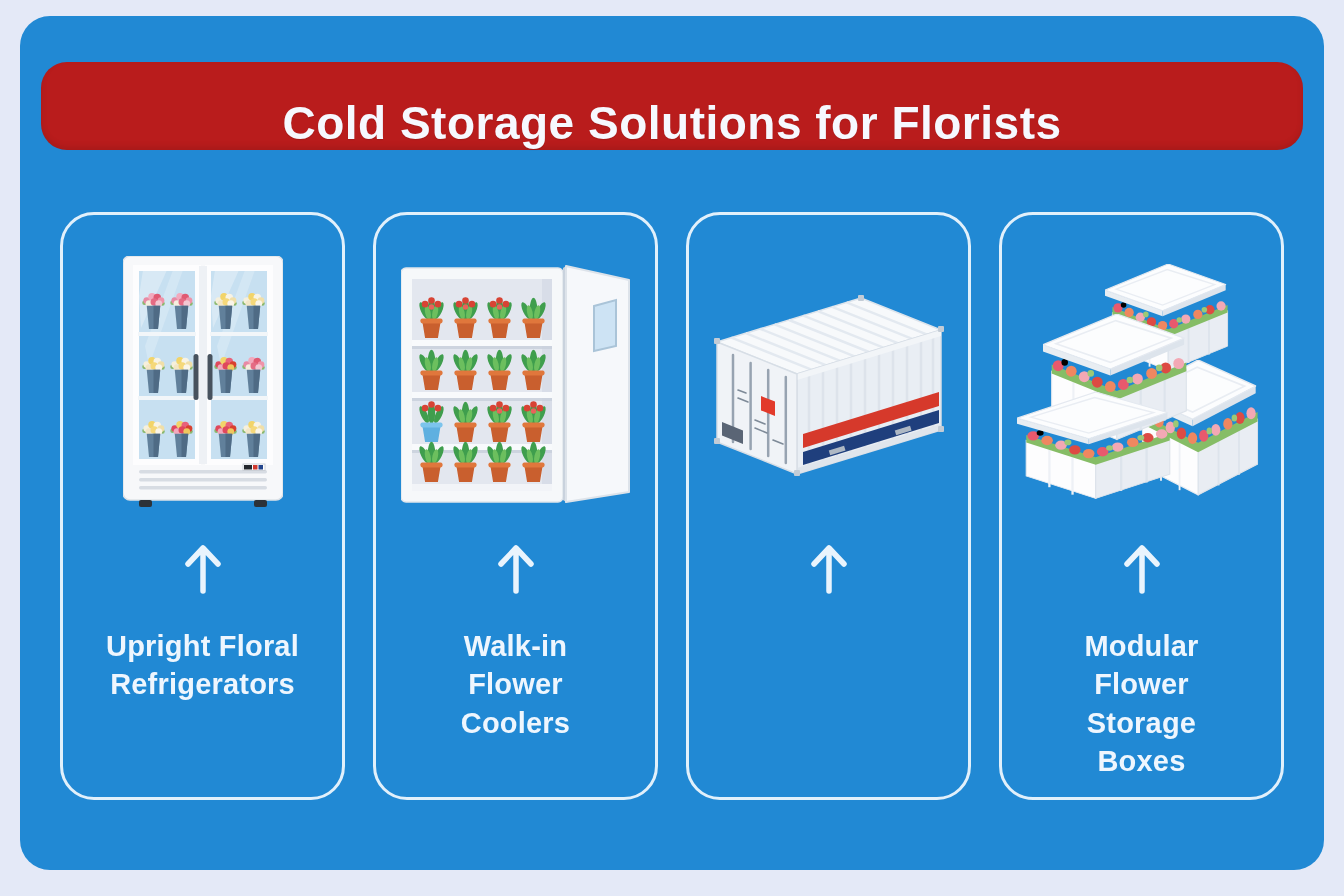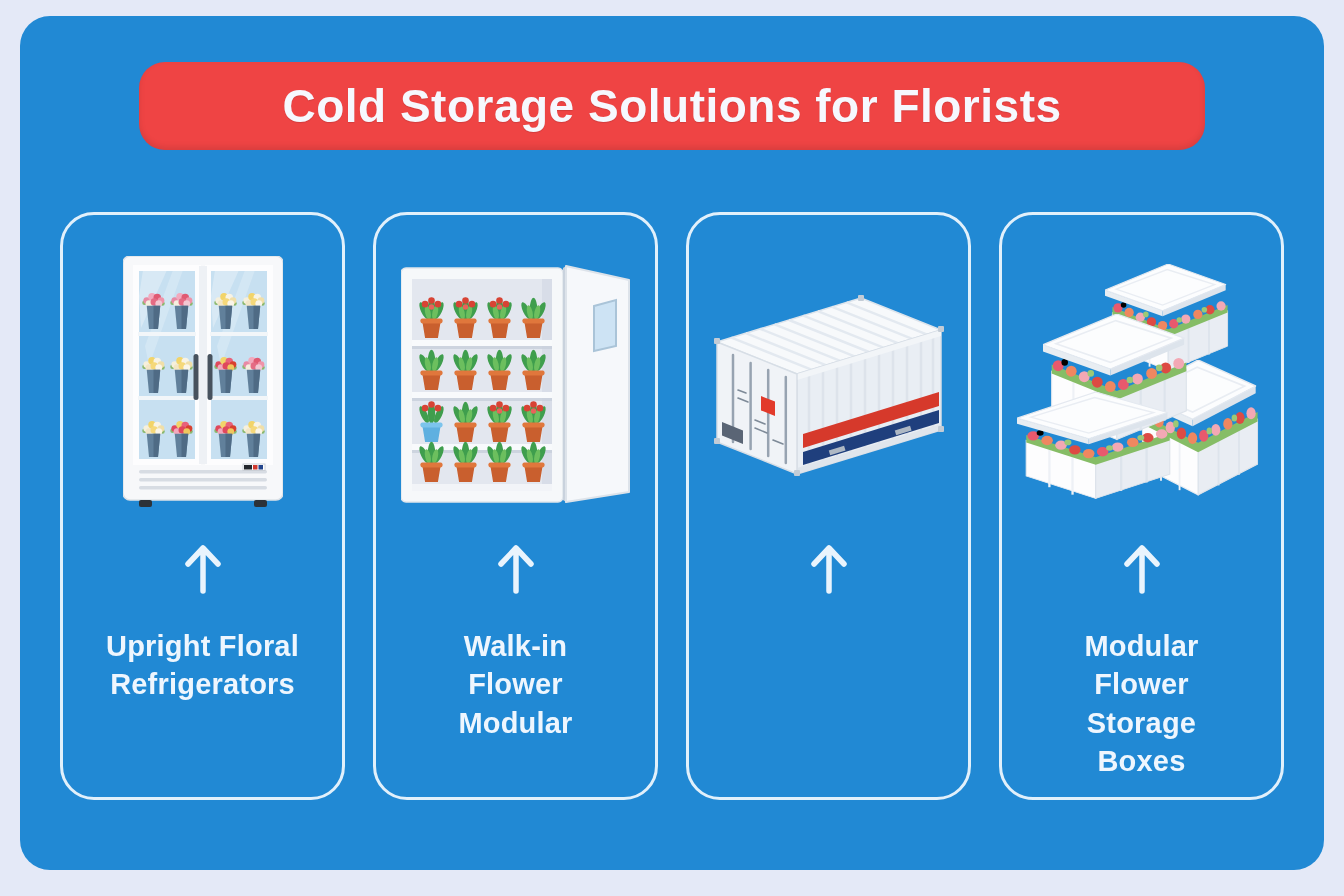--- a/index.html
+++ b/index.html
@@ -10,24 +10,24 @@
     overflow:hidden;
   }
   .page{position:relative;width:1344px;height:896px;}
   .panel{
     position:absolute;left:20px;top:16px;right:20px;bottom:26px;
     background:#2189d4;
     border-radius:30px;
   }
   .banner{
     position:absolute;top:46px;left:50%;transform:translateX(-50%);
-    width:1066px;height:88px;
-    background:#ef4444;
+    width:1262px;height:88px;
+    background:#b91c1c;
     border-radius:26px;
-    display:flex;align-items:center;justify-content:center;
+    display:flex;align-items:flex-end;justify-content:center;
     box-shadow:inset 0 -3px 6px rgba(0,0,0,0.10);
   }
   .banner h1{
     margin:0;
     font-size:46px;font-weight:800;letter-spacing:0.5px;
     color:#f6f8fe;
     text-shadow:0 1px 1px rgba(0,0,0,0.12);
   }
   .cards{
     position:absolute;top:196px;left:0;right:0;
@@ -242,21 +242,21 @@
             <polygon points="193,44 215,38 215,84 193,89" fill="#cde3f4" stroke="#aac4d8" stroke-width="2"></polygon>
           </svg>
         </div>
         <div class="arrow-wrap">
           <svg width="44" height="58" viewBox="0 0 44 58">
             <path d="M22 52 V10 M7 25 L22 9 L37 25" fill="none" stroke="#e9f4fd" stroke-width="5.5" stroke-linecap="round" stroke-linejoin="round"></path>
           </svg>
         </div>
         <div class="label">Walk-in
 Flower
-Modular</div>
+Coolers</div>
       </div>
 
       <div class="card">
         <div class="illus">
           <svg width="240" height="205" viewBox="0 0 240 205">
 
             <polygon points="8,60 152,16 232,48 88,92" fill="#f7f9fb" stroke="#dde4ec" stroke-width="1.5" stroke-linejoin="round"></polygon>
             <g stroke="#e3e9f0" stroke-width="2.5">
               <line x1="22.4" y1="55.6" x2="102.4" y2="87.6"></line>
               <line x1="36.8" y1="51.2" x2="116.8" y2="83.2"></line>

